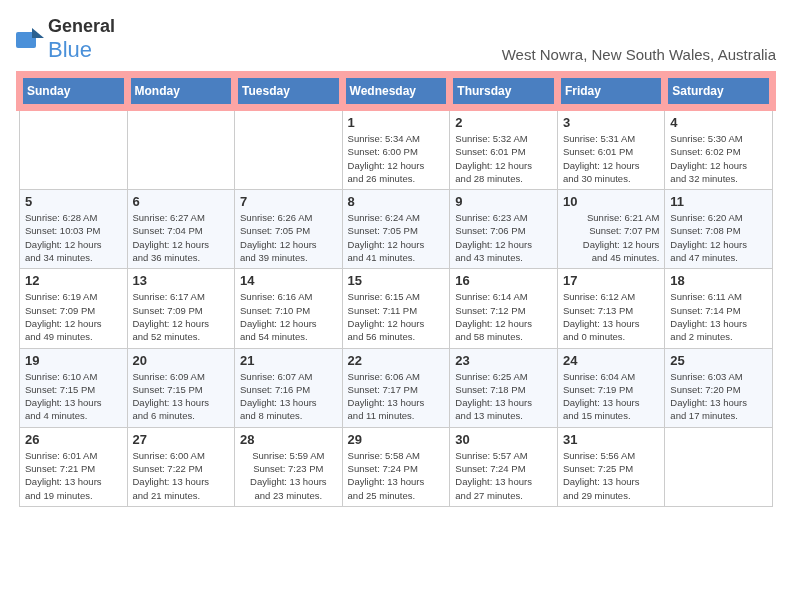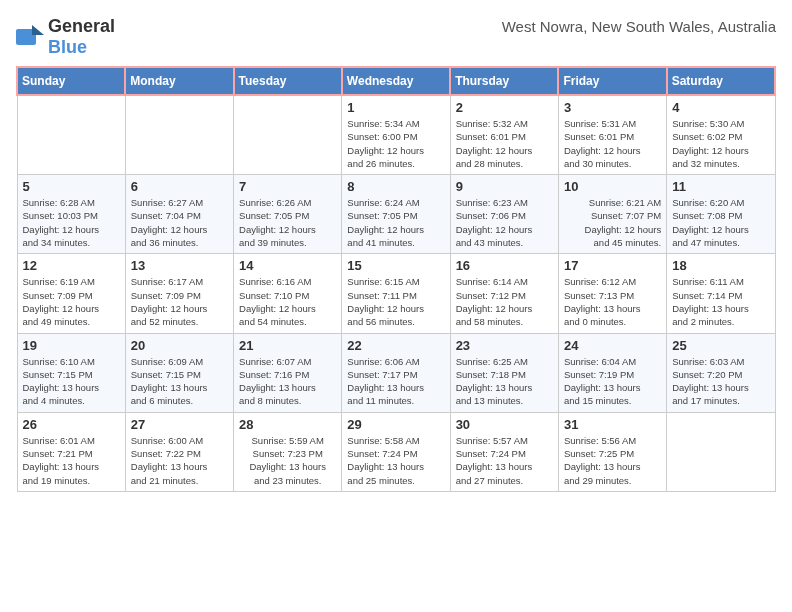--- a/index.html
+++ b/index.html
@@ -5,37 +5,37 @@
     * { box-sizing: border-box; margin: 0; padding: 0; }
     body {
       font-family: Arial, sans-serif;
       background: #fff;
       width: 792px;
       min-height: 612px;
       padding: 16px;
     }
     .header {
       display: flex;
-      align-items: flex-start;
+      align-items: flex-end;
       justify-content: space-between;
       margin-bottom: 8px;
     }
     .logo {
       display: flex;
       align-items: center;
       gap: 4px;
     }
     .logo-text-general {
       font-size: 18px;
       font-weight: bold;
       color: #333;
     }
     .logo-text-blue {
-      font-size: 18px;
-      font-weight: bold;
+      font-size: 22px;
+      font-weight: normal;
       color: #4a90d9;
     }
     .logo-icon {
       width: 28px;
       height: 24px;
     }
     .title-block {
       text-align: right;
     }
     .month-title {
@@ -53,21 +53,21 @@
       width: 100%;
       border-collapse: collapse;
       border: 1px solid #ccc;
     }
     .calendar thead tr th {
       background-color: #4a7fc1;
       color: #fff;
       font-size: 12px;
       font-weight: bold;
       padding: 6px 4px;
-      border: 2px solid #fca5a5;
+      border: 7px solid #fca5a5;
       text-align: left;
     }
     .calendar tbody tr td {
       border: 1px solid #ccc;
       vertical-align: top;
       padding: 4px 5px;
       width: 108px;
       min-height: 80px;
       font-size: 10px;
       color: #333;

